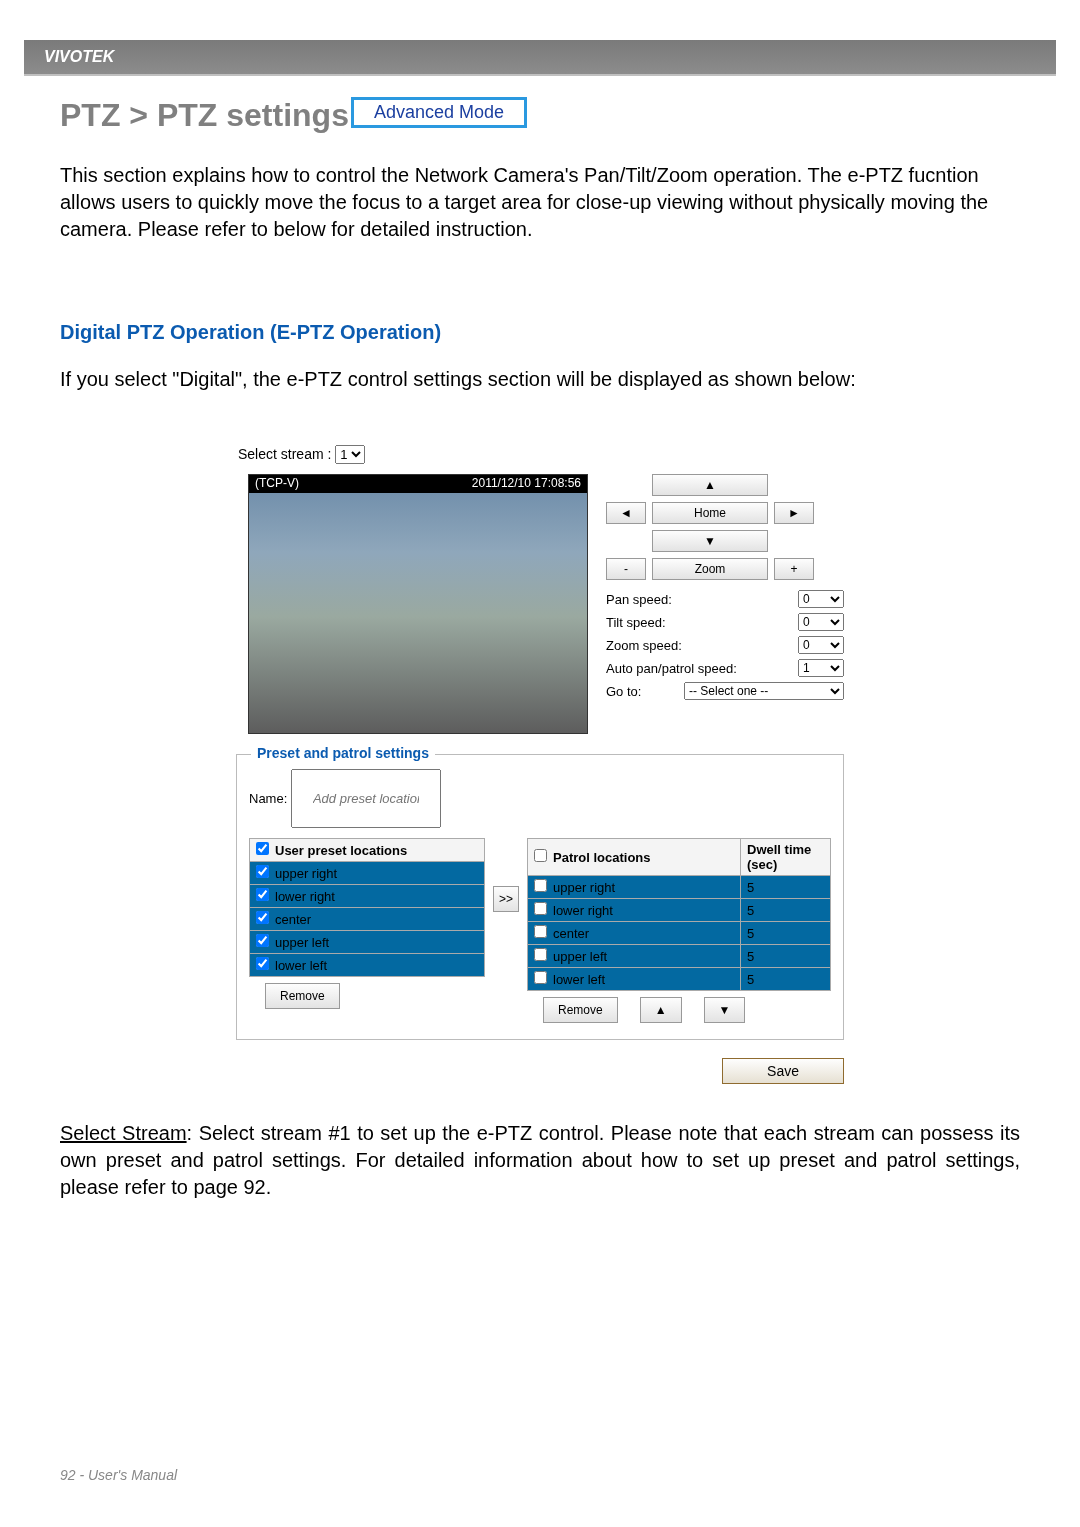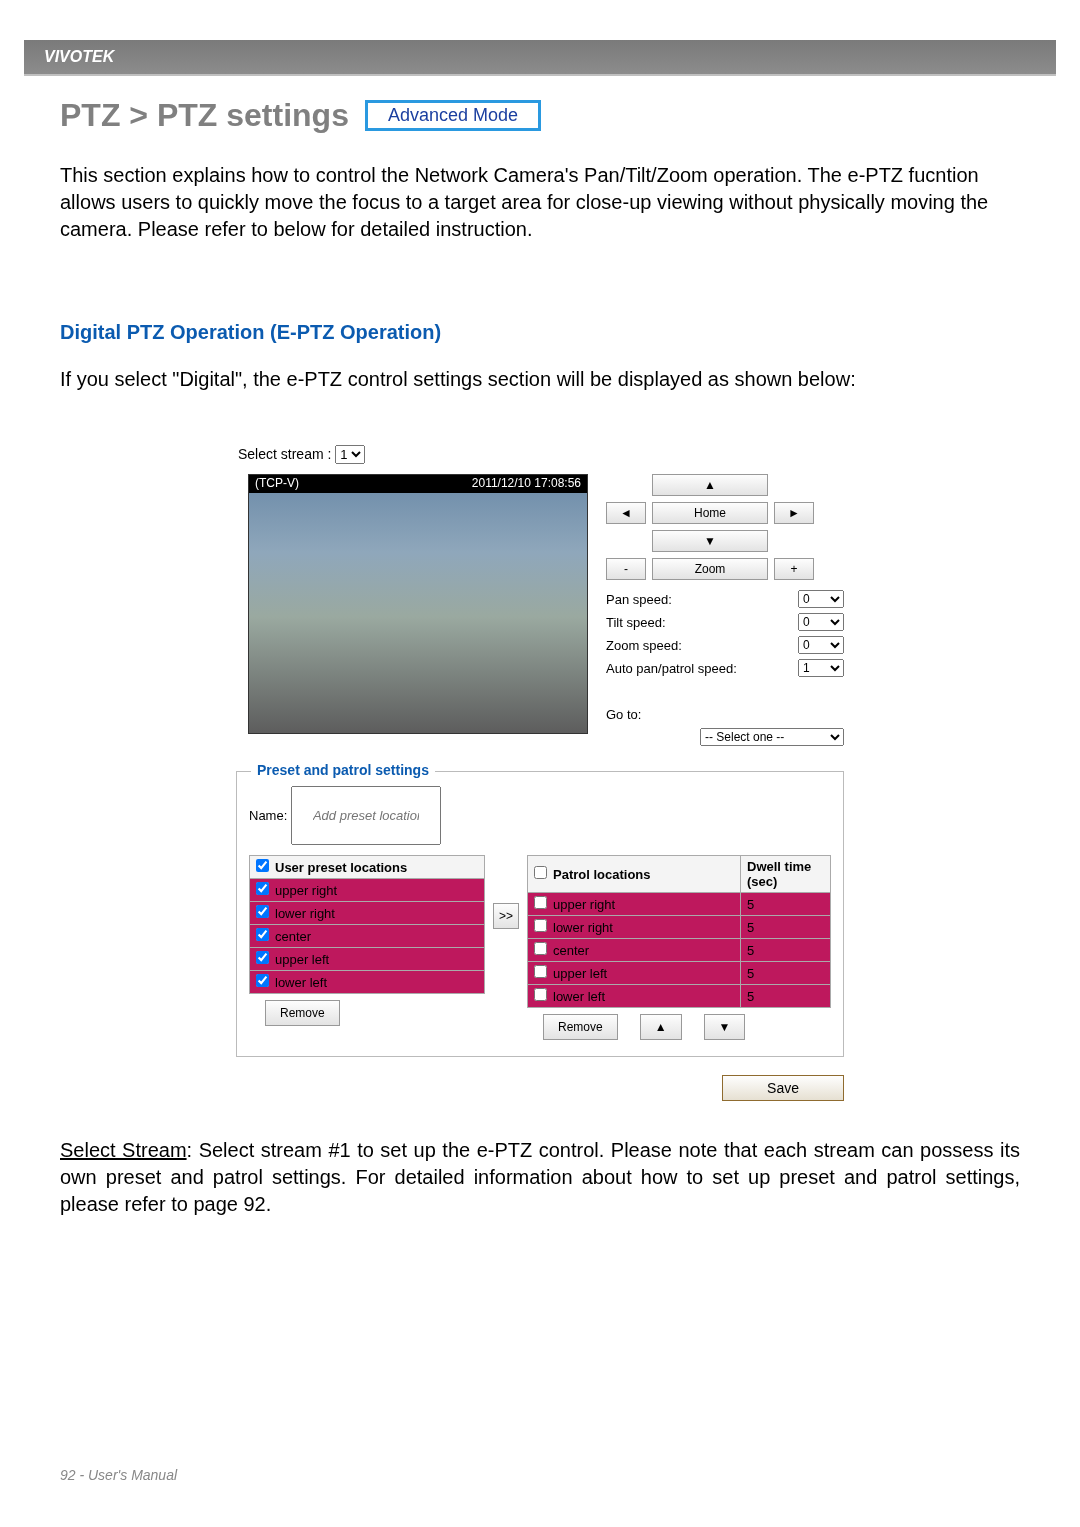--- a/index.html
+++ b/index.html
@@ -27,22 +27,22 @@
   .hrline {
     height: 2px;
     background: #c0c0c0;
     margin: 0 24px 18px 24px;
   }
   .content {
     padding: 0 60px;
   }
   .title-row {
     display: flex;
-    align-items: center;
-    gap: 16px;
+    align-items: flex-start;
+    gap: 2px;
     margin-bottom: 28px;
     margin-top: 21px;
   }
   .page-title {
     color: #808080;
     font-size: 32px;
     font-weight: bold;
   }
   .mode-badge {
     border: 3px solid #2a99e0;
@@ -123,21 +123,21 @@
   .speed-row, .goto-row {
     display: flex;
     justify-content: space-between;
     align-items: center;
     margin: 5px 0;
   }
   .speed-row select, .goto-row select {
     width: 46px;
     font-size: 12px;
   }
-  .goto-row select { width: 144px; margin-top: 46px; }
+  .goto-row select { width: 160px; }
   .preset-box {
     border: 1px solid #bbb;
     margin: 20px 10px 0 10px;
     padding: 14px 12px 16px 12px;
     position: relative;
   }
   .preset-legend {
     position: absolute;
     top: -10px;
     left: 14px;
@@ -171,21 +171,21 @@
   }
   .tbl {
     width: 100%;
     border-collapse: collapse;
     font-size: 13px;
   }
   .tbl th, .tbl td {
     border: 1px solid #aaa;
     padding: 3px 6px;
     text-align: left;
-    background: #be185d;
+    background: #0369a1;
   }
   .tbl th {
     font-weight: bold;
     background: #f4f4f4;
   }
   .tbl .dwell { width: 90px; text-align: left; }
   .tbl input[type=checkbox] { margin-right: 6px; }
   .move-btn {
     width: 26px; height: 26px;
     border: 1px solid #999;

